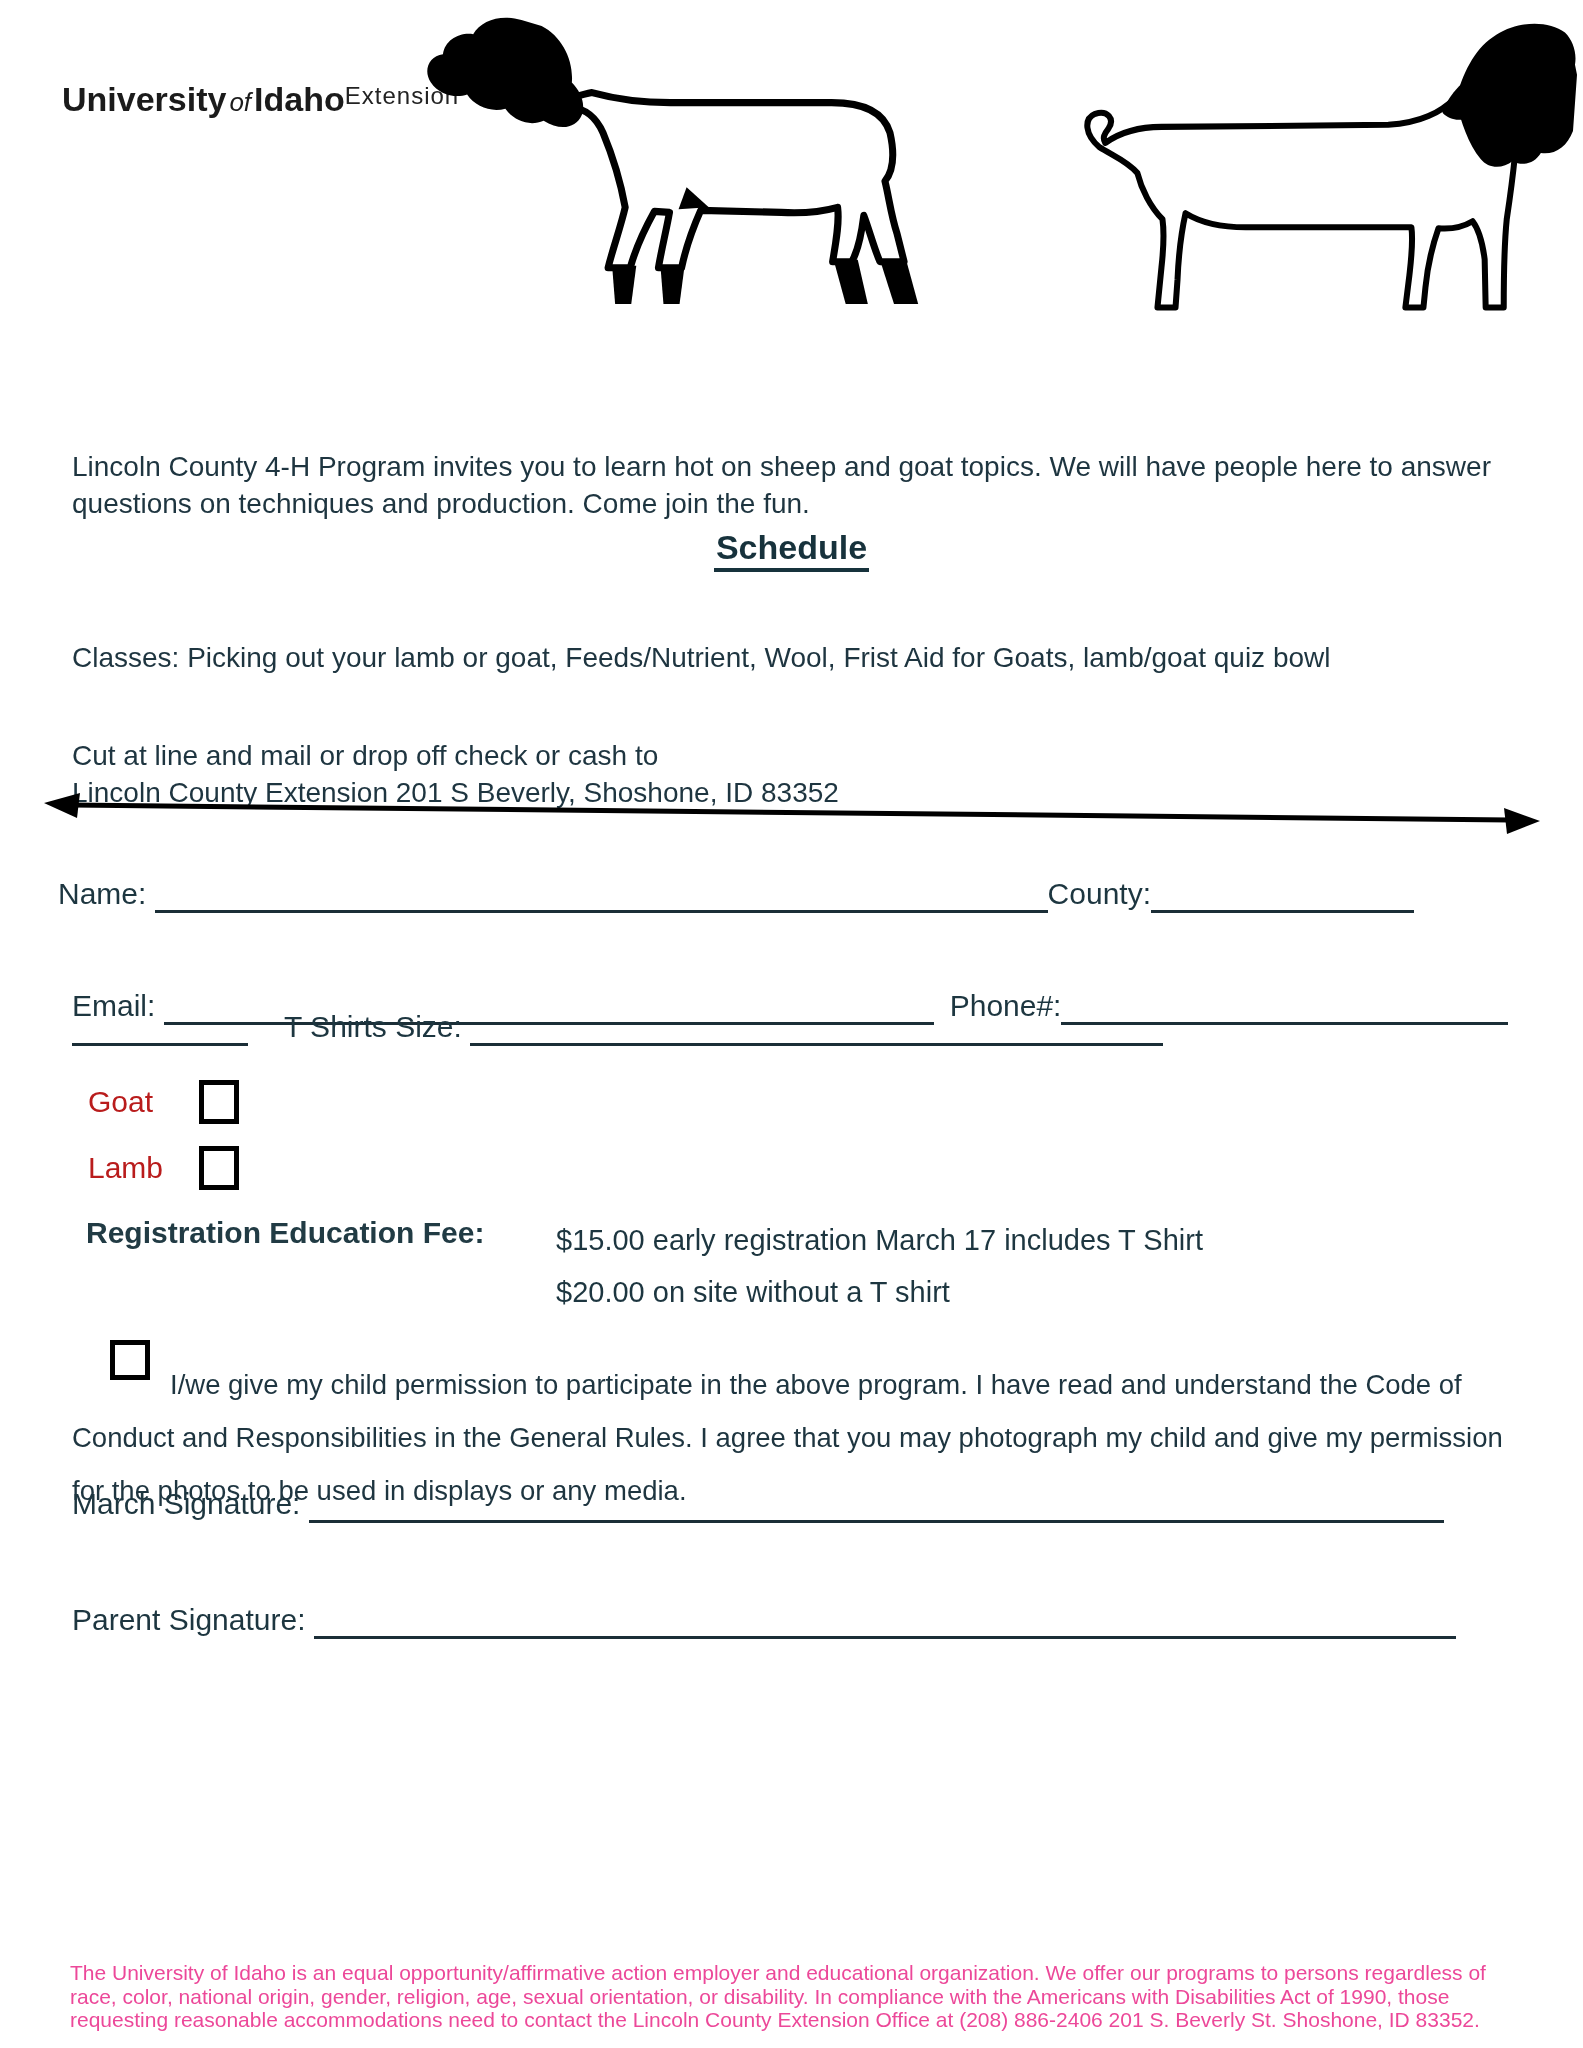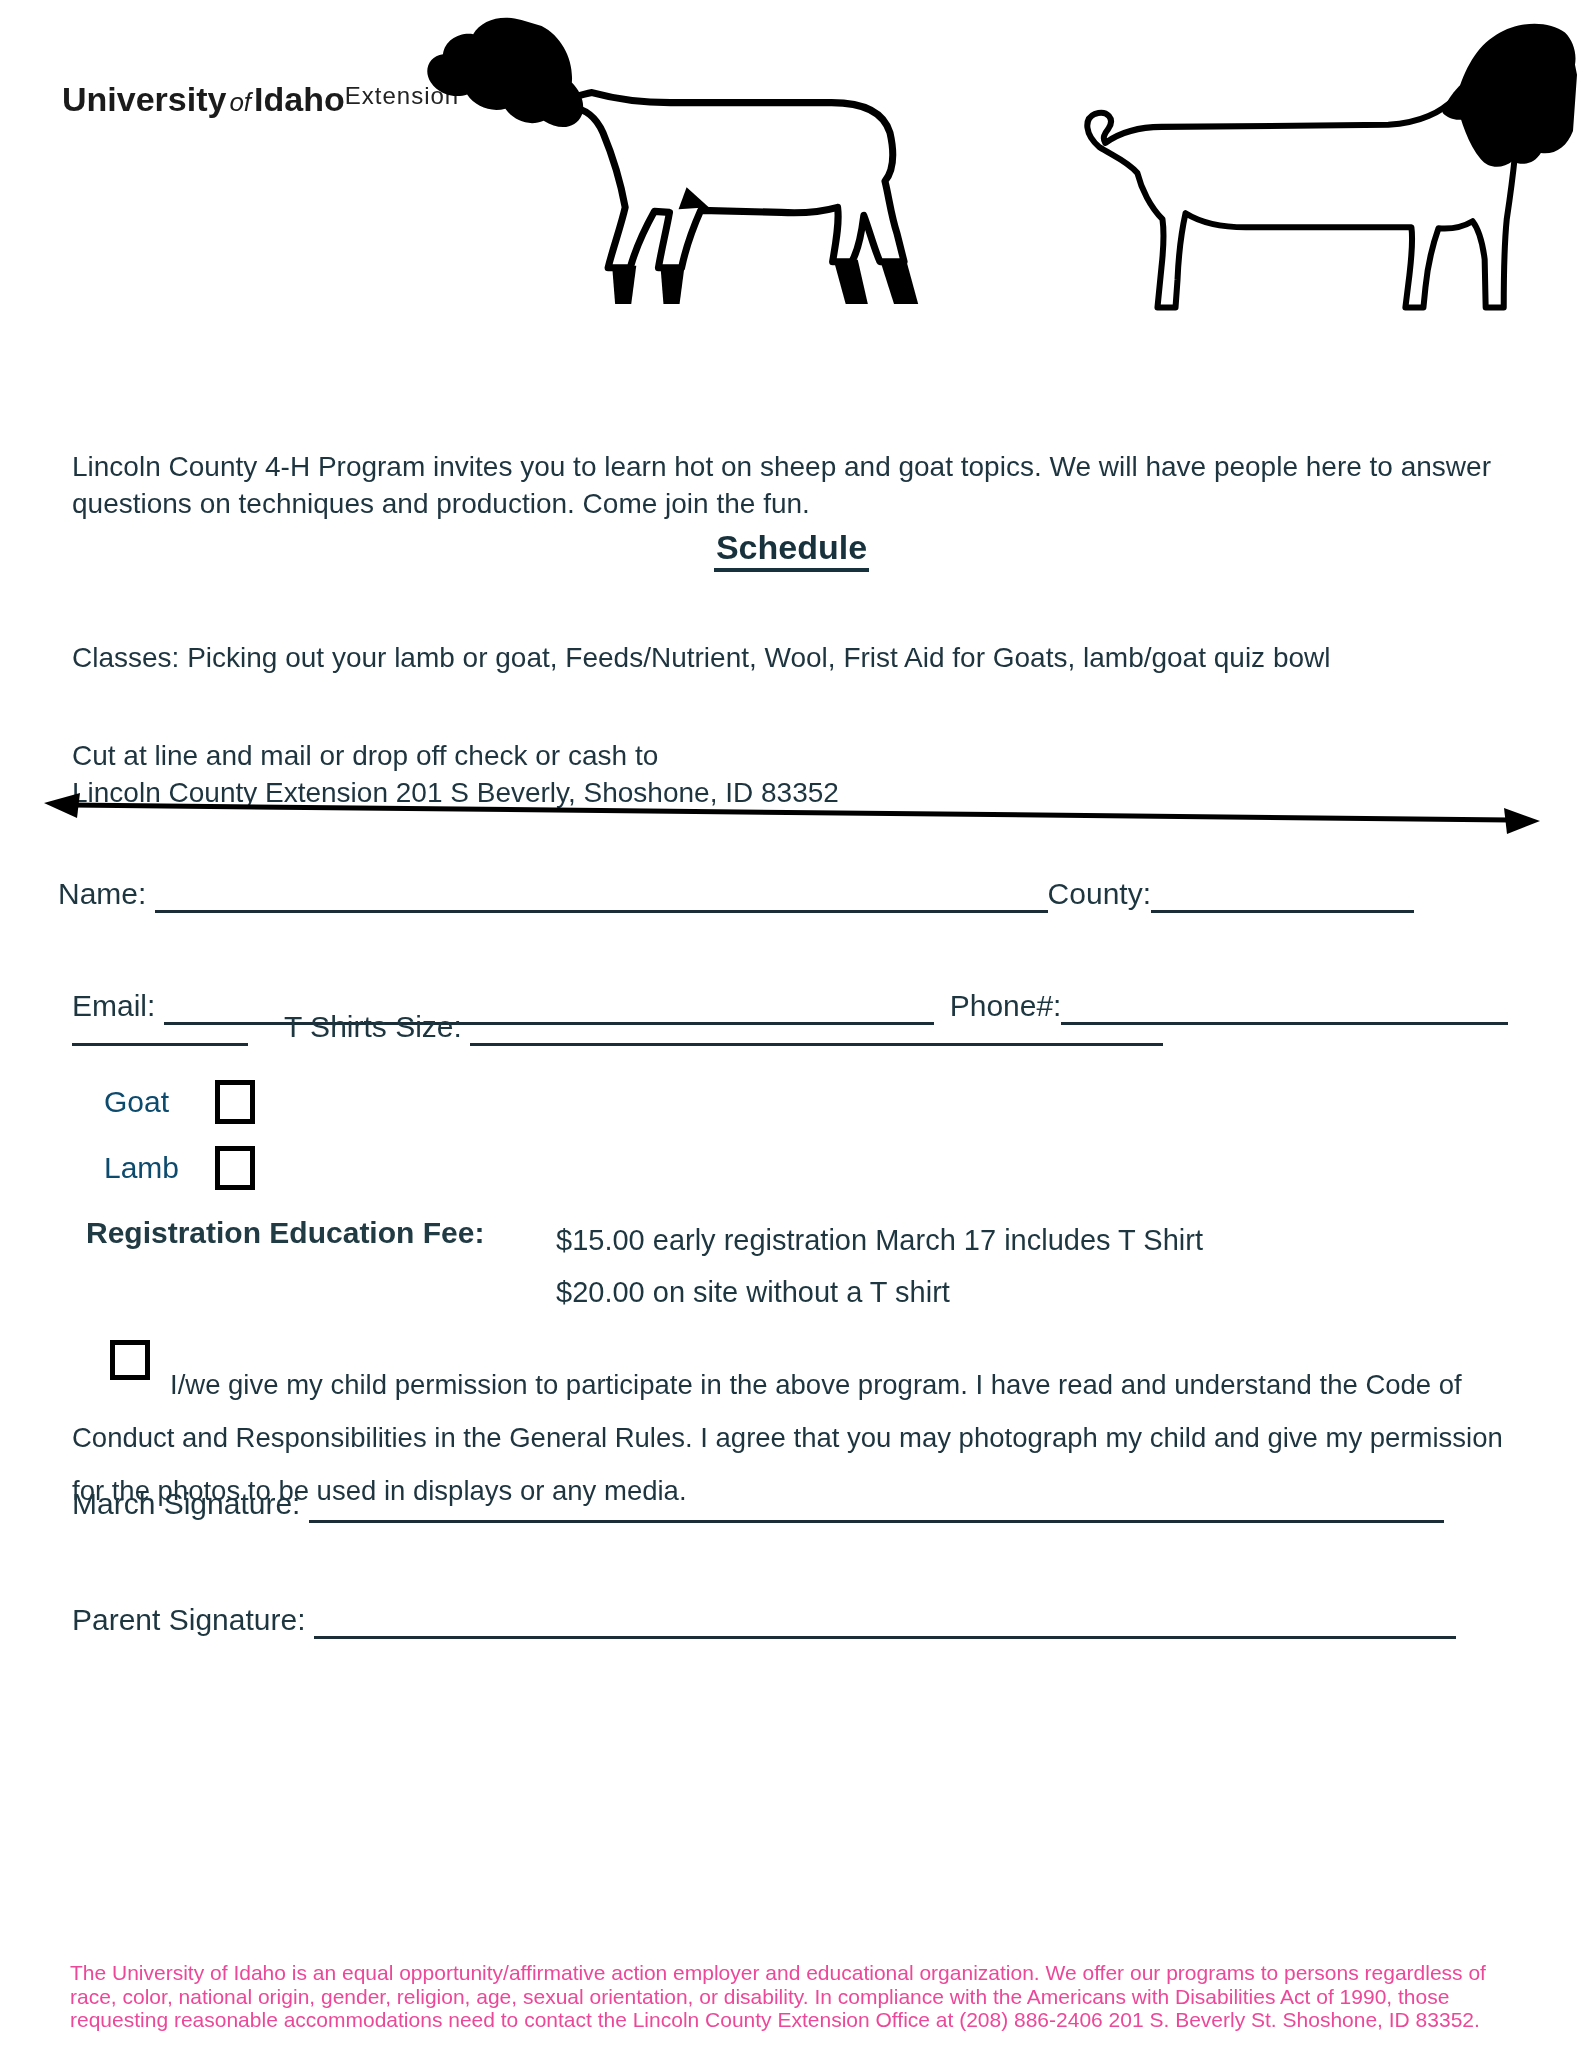--- a/index.html
+++ b/index.html
@@ -29,21 +29,21 @@
   .cut{left:72px;top:718px;width:1430px;line-height:37px;margin-top:19px;}
   
   .frow{display:flex;align-items:flex-end;font-size:30px;color:#1d3640;}
   .frow .lbl{white-space:pre;padding-bottom:2px;}
   .blank-line{
     border:none;border-bottom:3px solid #1b2e37;background:transparent;
     height:34px;font-size:27px;font-family:"Liberation Sans",sans-serif;color:#1d3640;
     padding:0 4px;outline:none;border-radius:0;
   }
   .grow{flex:1 1 auto;}
-  .chkrow{display:flex;align-items:center;font-size:30px;color:#0c4a6e;margin-left:16px;}
+  .chkrow{display:flex;align-items:center;font-size:30px;color:#b91c1c;}
   .chkrow .lbl{width:111px;}
   .checkbox{width:30px;height:34px;border:5px solid #000;background:#fff;}
   .perm-box{width:30px;height:30px;border:5px solid #000;background:#fff;}
   .fee-label{font-size:30px;font-weight:bold;color:#213b44;}
   .fee-text{font-size:29px;color:#1d3640;line-height:52px;}
   .perm{left:72px;top:1330px;width:1448px;font-size:27.5px;line-height:53px;color:#1e3540;text-indent:98px;}
   .finep{left:70px;top:1940px;width:1448px;font-size:21px;line-height:23.5px;color:#ec4899;}
 </style>
 </head>
 <body>

